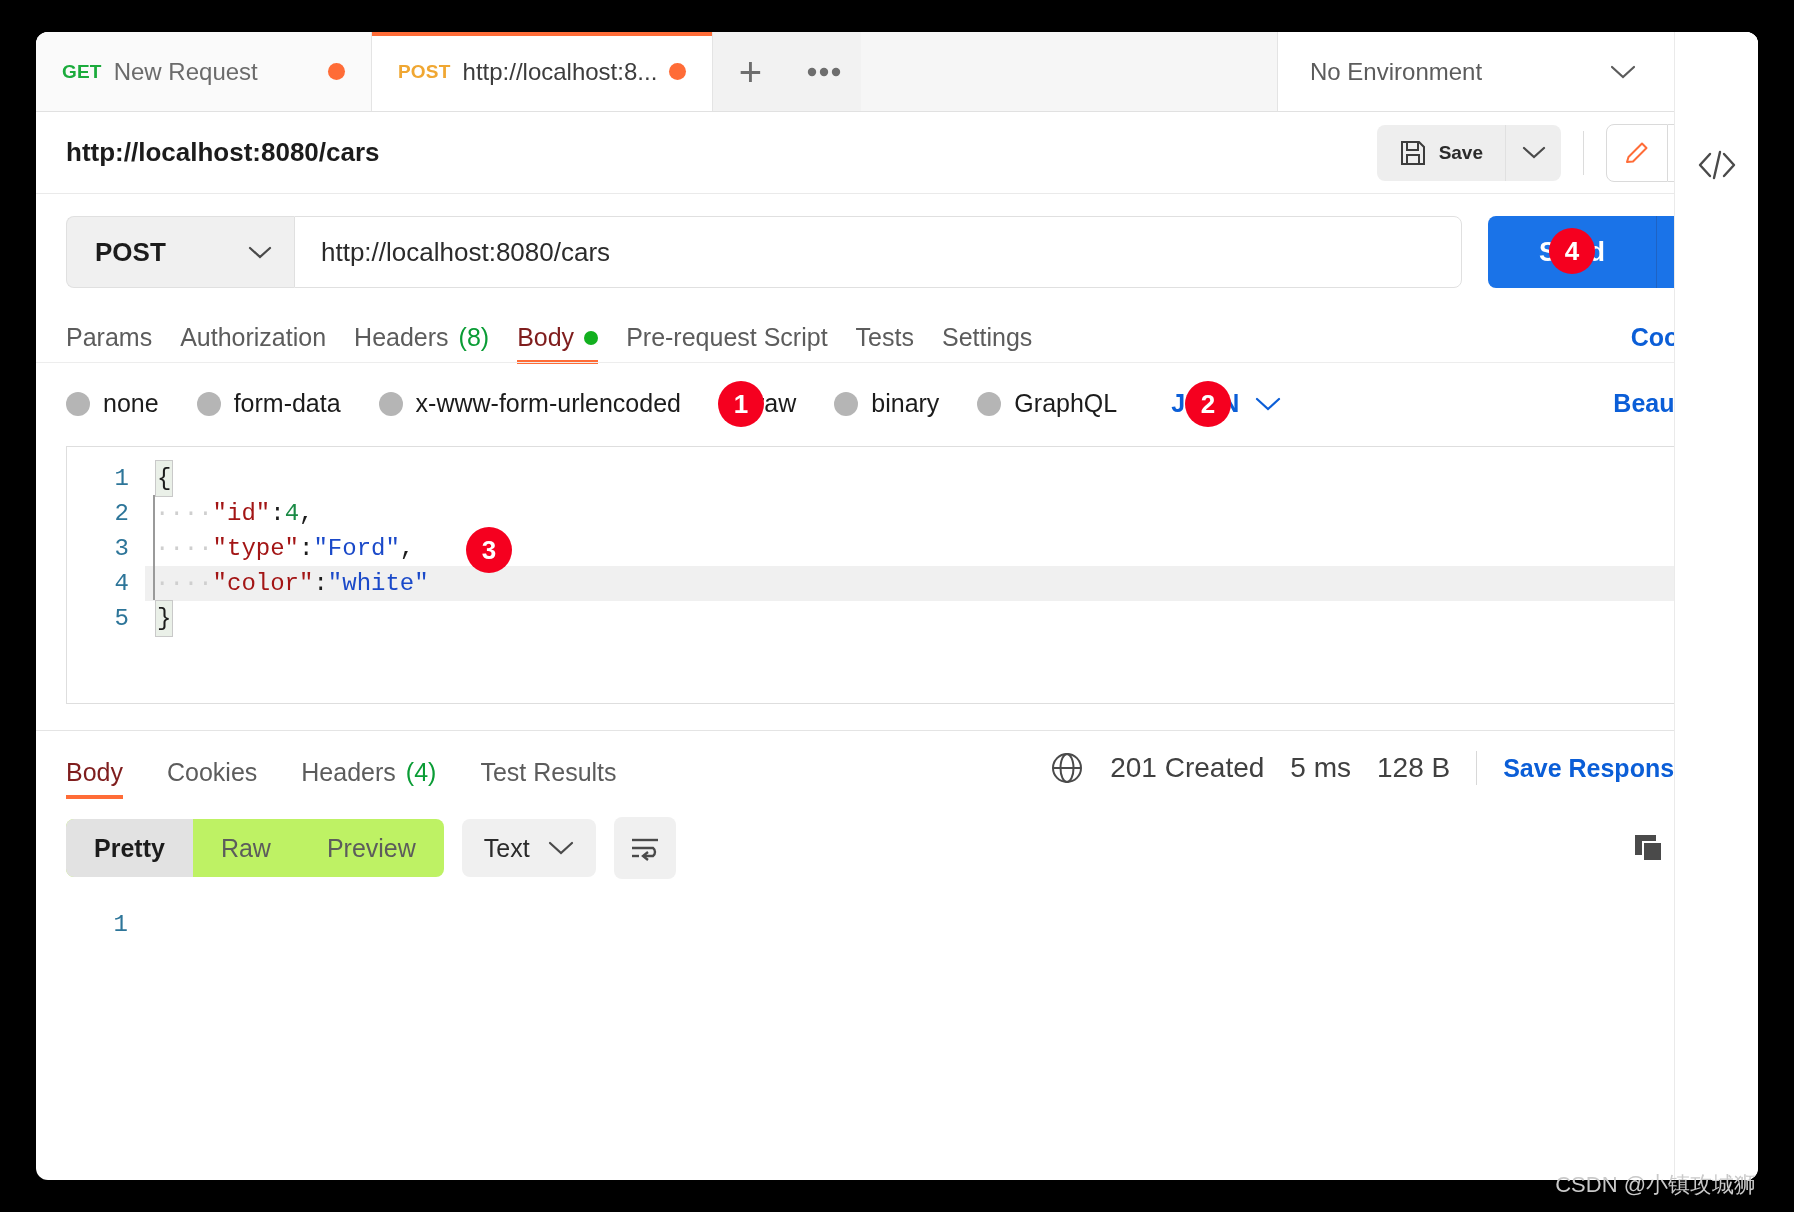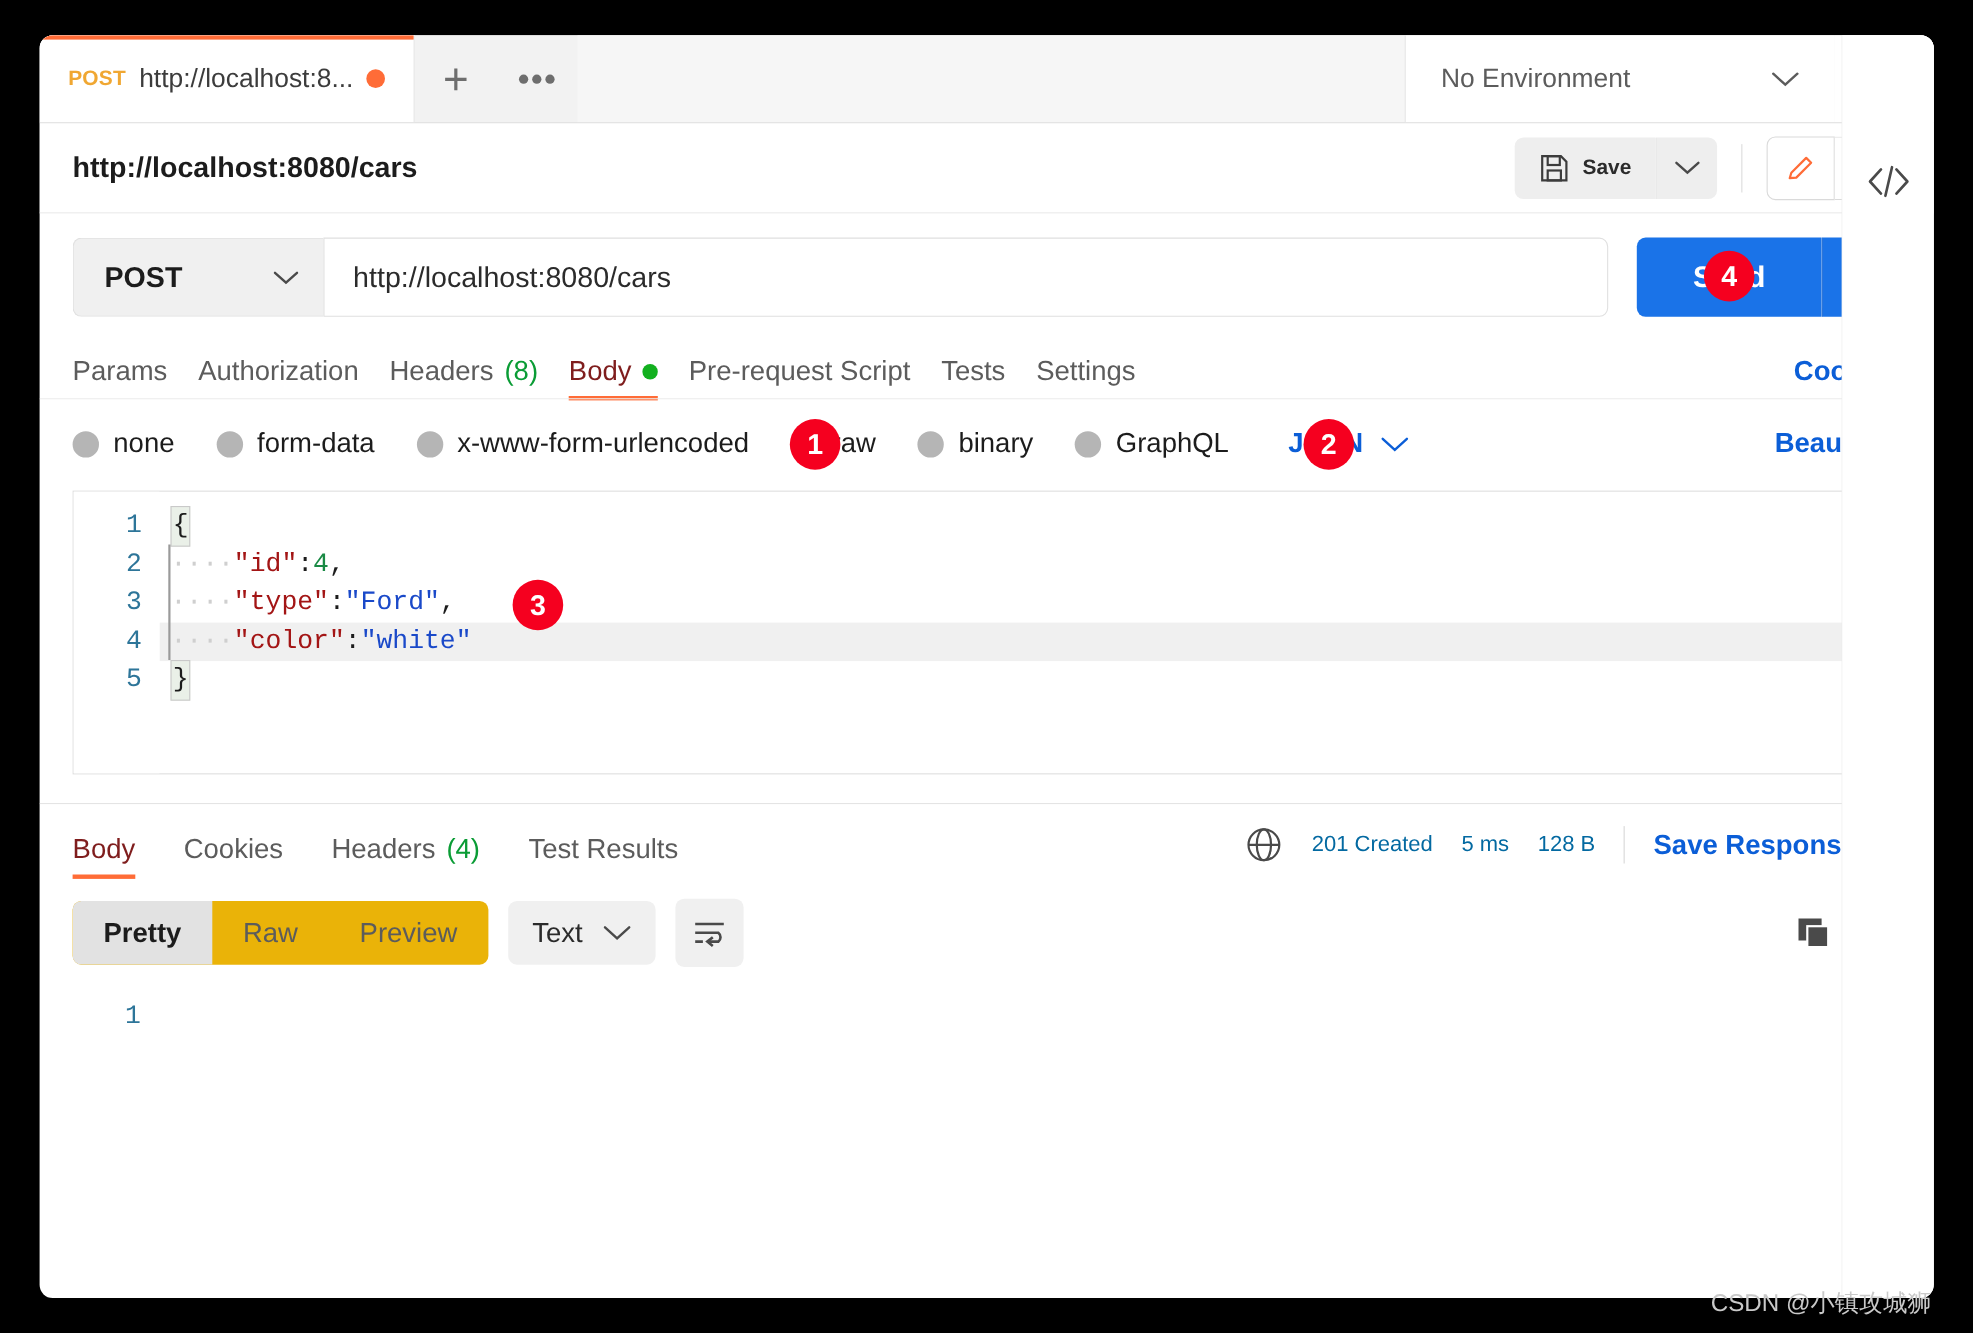--- a/index.html
+++ b/index.html
@@ -304,35 +304,35 @@
     padding: 16px 30px 0 30px;
     gap: 44px;
     height: 66px;
     flex: 0 0 auto;
   }
   .resp-meta {
     margin-left: auto;
     display: flex; align-items: center; gap: 26px;
     padding-bottom: 12px;
   }
-  .meta-green { font-size: 20px; color: #0369a1; }
+  .meta-green { font-size: 28px; color: #404040; }
   .meta-sep { width: 1px; height: 34px; background: #d8d8d8; }
   .save-resp {
     font-size: 25px; color: #0b5ed7; font-weight: 700;
     display: flex; align-items: center; gap: 14px;
     cursor: pointer;
   }
 
   .viewer-row {
     display: flex; align-items: center;
     padding: 20px 30px 14px 30px;
     gap: 18px;
     flex: 0 0 auto;
   }
-  .seg-group { display: flex; background: #eab308; border-radius: 8px; overflow: hidden; }
+  .seg-group { display: flex; background: #bef264; border-radius: 8px; overflow: hidden; }
   .seg {
     padding: 0 28px; height: 58px;
     display: flex; align-items: center;
     font-size: 25px; color: #5c5c5c;
     cursor: pointer;
   }
   .seg.active { background: #e2e2e2; color: #1c1c1c; font-weight: 600; }
   .text-select {
     display: flex; align-items: center; gap: 18px;
     height: 58px; padding: 0 22px;
@@ -404,20 +404,25 @@
     font-family: "Liberation Sans", sans-serif;
   }
 </style>
 </head>
 <body>
 
 <div class="screen">
   <div class="app-window">
 
     <div class="tabbar">
+      <div class="req-tab">
+        <span class="method-label method-get">GET</span>
+        <span class="tab-title muted">New Request</span>
+        <span class="unsaved-dot"></span>
+      </div>
       <div class="req-tab active">
         <span class="method-label method-post">POST</span>
         <span class="tab-title">http://localhost:8...</span>
         <span class="unsaved-dot"></span>
       </div>
       <div class="tab-plus">+</div>
       <div class="tab-more">
         <svg width="34" height="10" viewBox="0 0 34 10">
           <circle cx="5" cy="5" r="4.2" fill="#6e6e6e"></circle>
             <circle cx="17" cy="5" r="4.2" fill="#6e6e6e"></circle>

